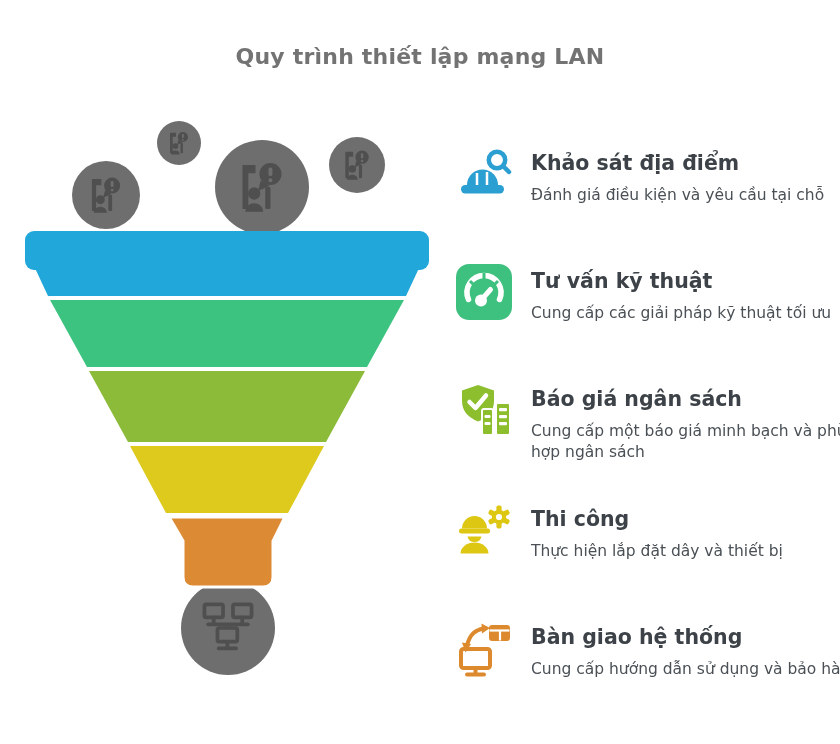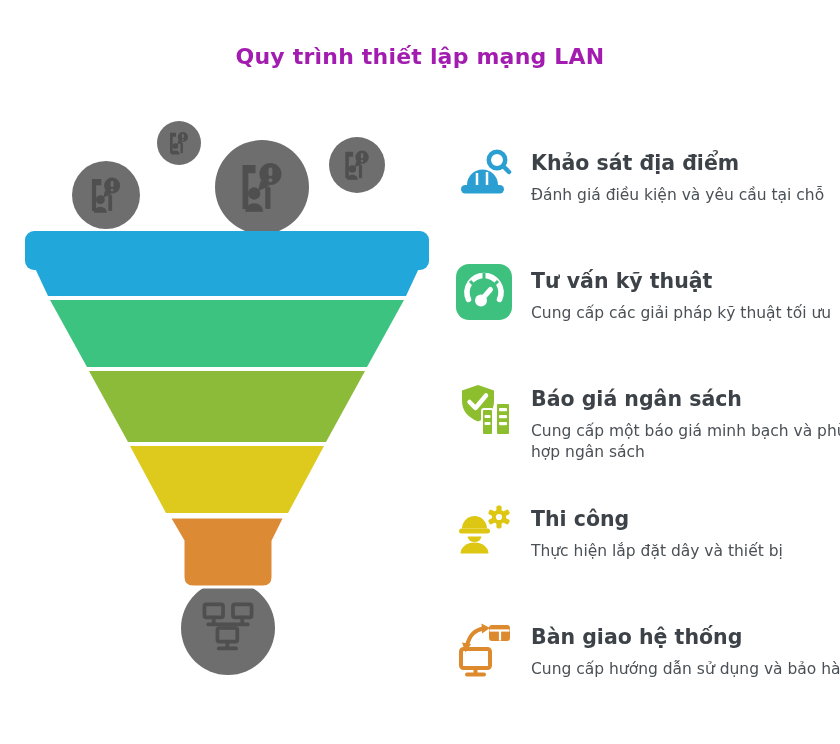--- a/index.html
+++ b/index.html
@@ -3,21 +3,21 @@
 <meta charset="utf-8">
 <style>
   html,body { margin:0; padding:0; }
   body {
     width:840px; height:744px; position:relative; overflow:hidden;
     background:#ffffff;
     font-family:"DejaVu Sans","Liberation Sans",sans-serif;
   }
   .page-title {
     position:absolute; top:44px; left:0; width:840px; margin:0;
-    text-align:center; font-size:22px; font-weight:700; color:#a21caf;
+    text-align:center; font-size:22px; font-weight:700; color:#737373;
     letter-spacing:0.2px;
   }
   .funnel-svg { position:absolute; left:0; top:0; }
   .steps { position:absolute; left:0; top:0; width:840px; height:744px; }
   .step { position:absolute; left:456px; display:flex; align-items:flex-start; gap:19px; }
   .step:nth-of-type(1){ top:146px; }
   .step:nth-of-type(2){ top:264px; }
   .step:nth-of-type(3){ top:382px; }
   .step:nth-of-type(4){ top:502px; }
   .step:nth-of-type(5){ top:620px; }

